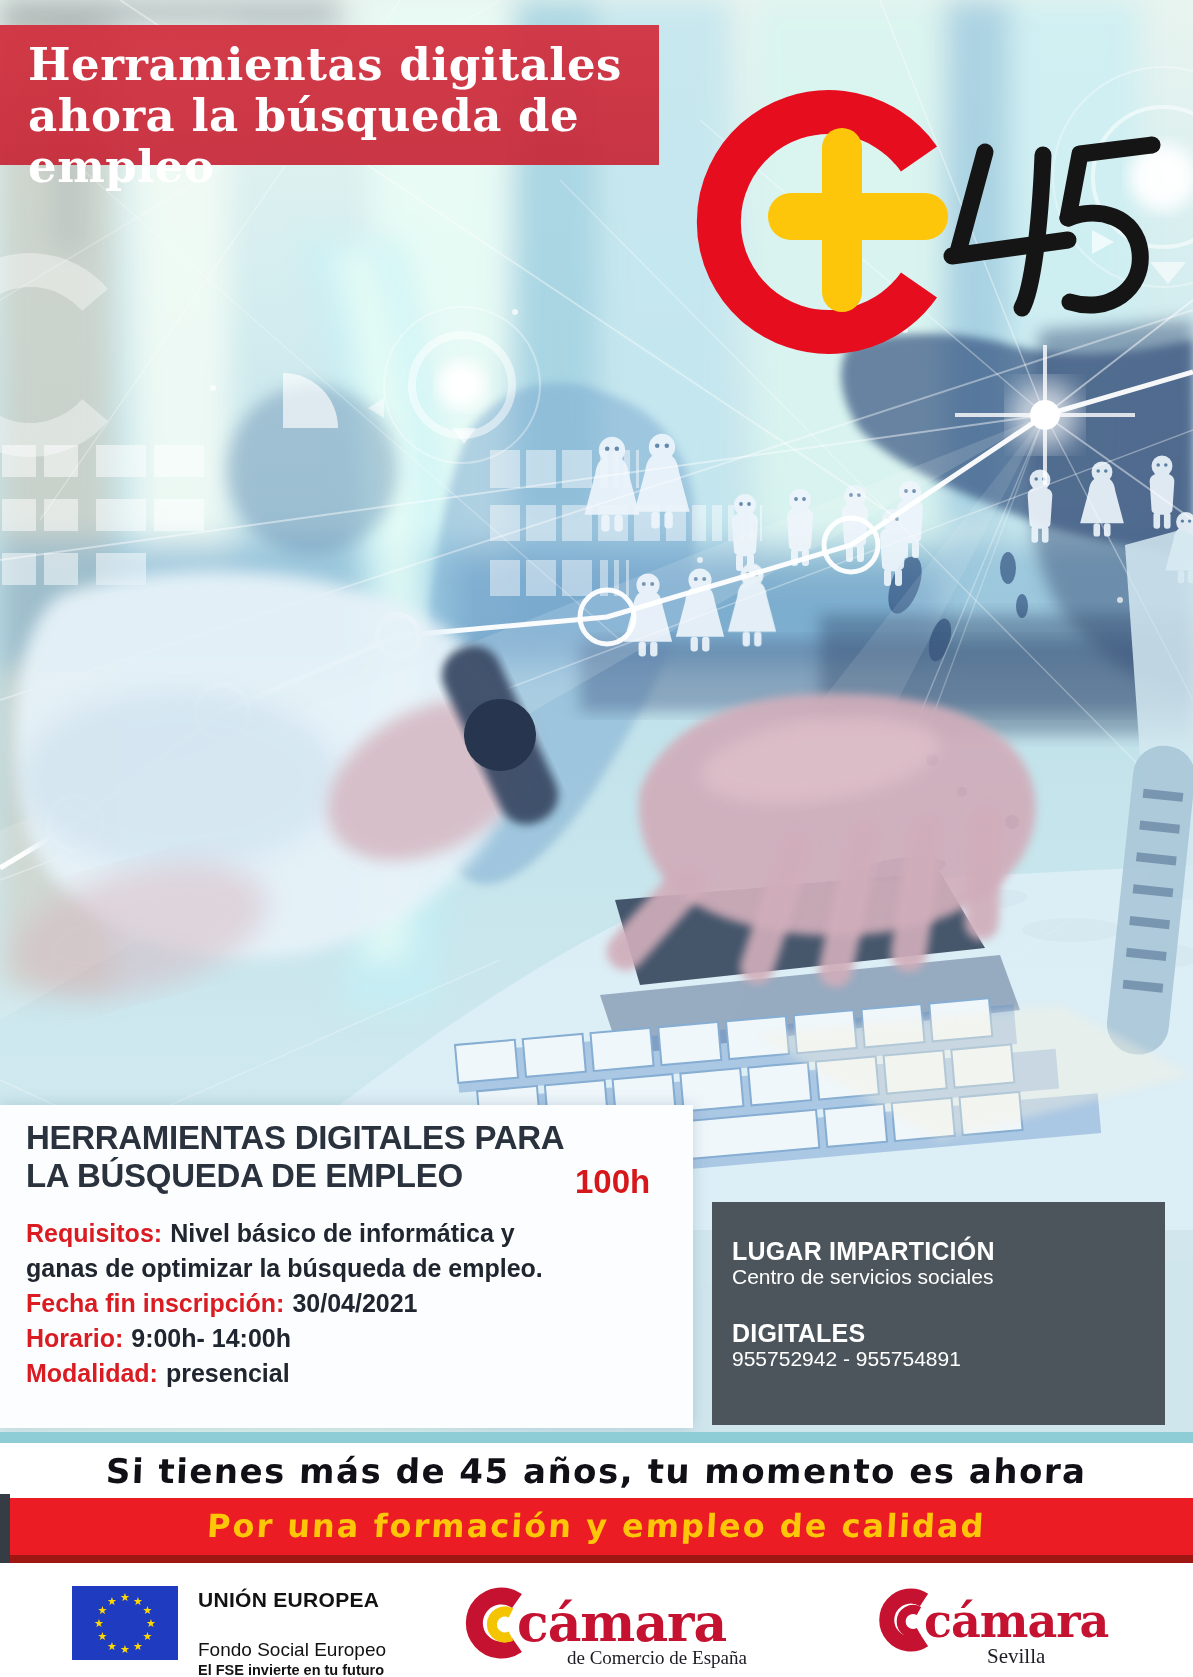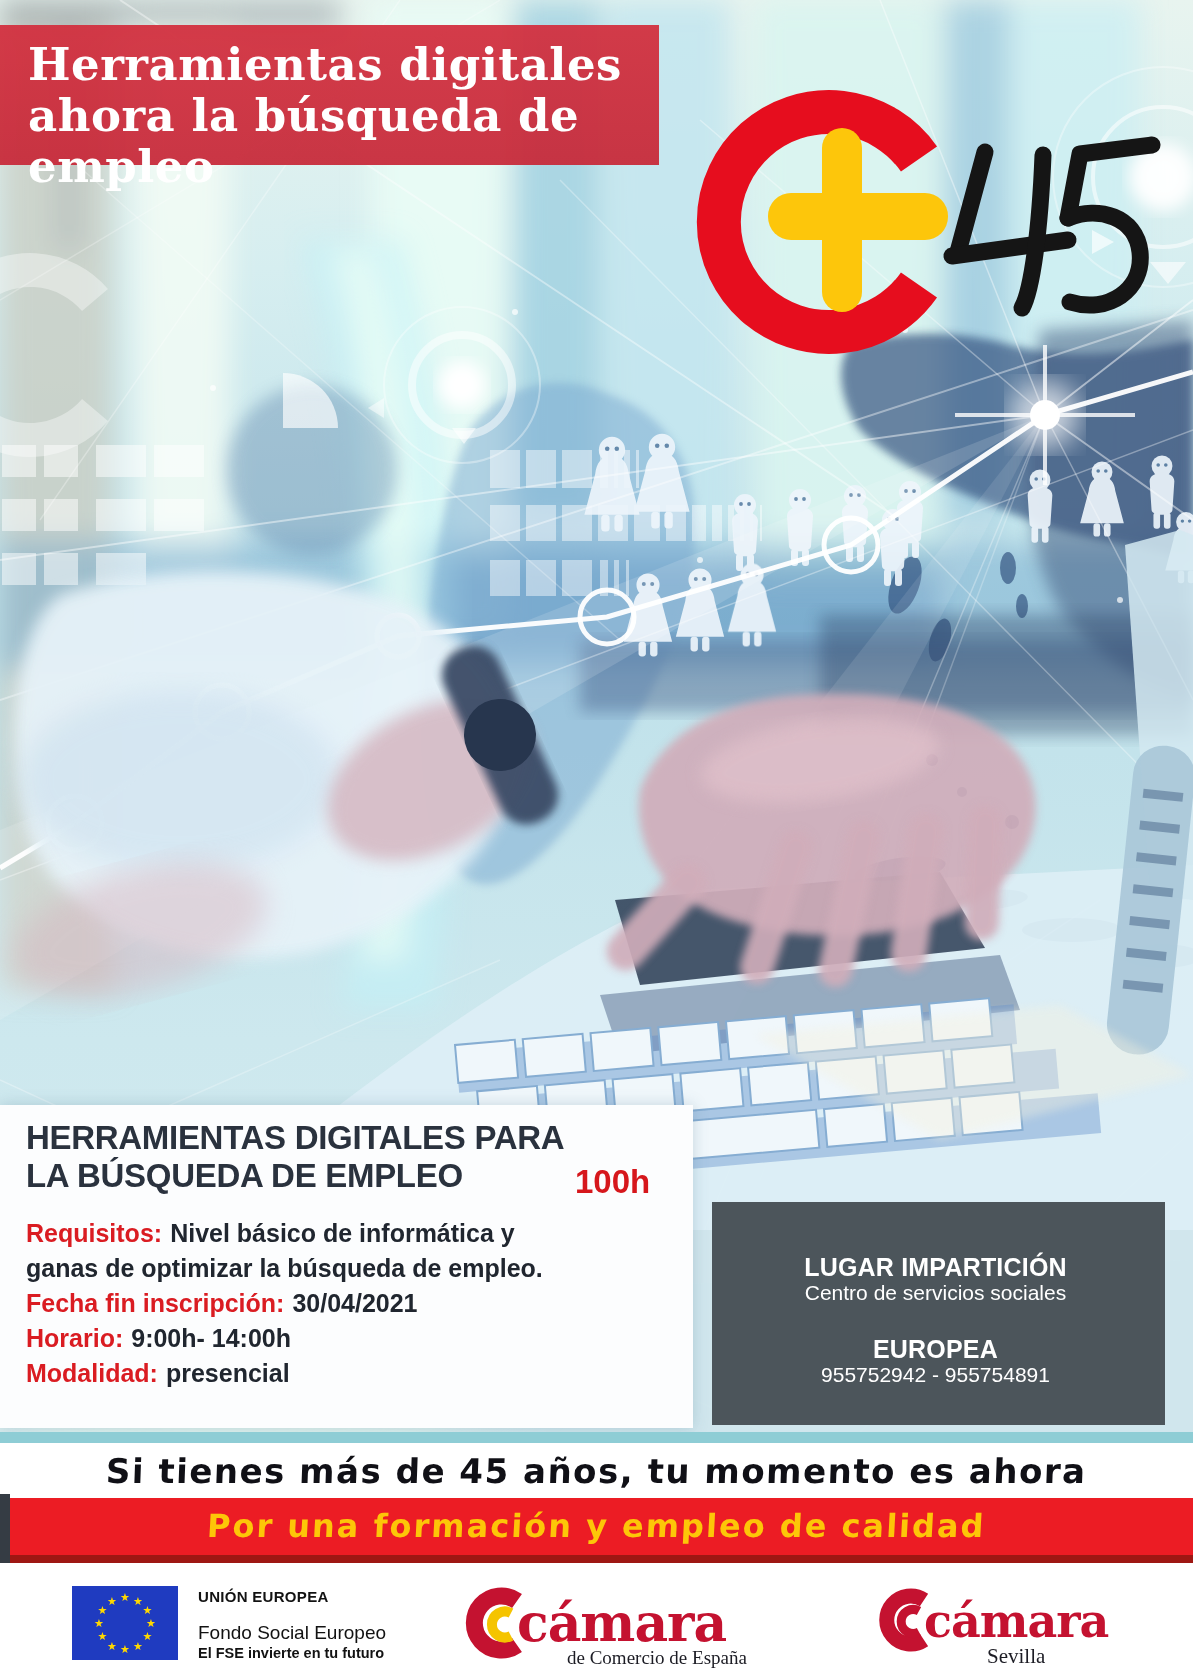--- a/index.html
+++ b/index.html
@@ -21,41 +21,41 @@
   .info-box h2{margin:0;width:545px;color:#2a323e;font-size:33px;line-height:38px;
     font-weight:700;letter-spacing:-.3px;}
   .hours{position:absolute;left:575px;top:58px;color:#d6171c;font-size:33px;font-weight:700;}
   .rows{margin-top:21px;}
   .row{height:35px;font-size:25px;line-height:35px;white-space:nowrap;}
   .row .lbl{color:#da1c22;font-weight:700;margin-right:8px;}
   .row .val{color:#20262f;font-weight:600;}
 
   
   .loc-box{left:712px;top:1202px;width:453px;height:223px;background:#4c555b;color:#fff;
-    box-sizing:border-box;padding:52px 26px 0 20px;text-align:center;}
+    box-sizing:border-box;padding:36px 26px 0 20px;text-align:left;}
   .loc-box .h{font-size:25px;font-weight:700;line-height:26px;letter-spacing:.2px;}
   .loc-box .p{font-size:21px;font-weight:400;line-height:26px;}
   .loc-gap{height:30px;}
 
   
   .teal-bar{left:0;top:1432px;width:1193px;height:11px;background:#8ecdd5;}
   .tagline-strip{left:0;top:1443px;width:1193px;height:55px;background:#fff;text-align:center;}
   .tagline-strip span{display:inline-block;margin-top:8px;color:#101016;font-size:34px;
     font-weight:600;letter-spacing:1.5px;font-family:"DejaVu Sans",sans-serif;transform:skewX(-2deg);}
   .red-banner{left:0;top:1498px;width:1193px;height:57px;background:#ec1c24;text-align:center;}
   .red-banner span{color:#fdc608;font-size:32px;font-weight:600;line-height:57px;
     letter-spacing:2px;font-family:"DejaVu Sans",sans-serif;transform:skewX(-3deg);display:inline-block;}
   .banner-underline{left:0;top:1555px;width:1193px;height:8px;background:#9e1713;}
   .left-notch{left:0;top:1494px;width:10px;height:69px;background:#353c44;}
 
   
   .footer{left:0;top:1563px;width:1193px;height:114px;background:#fff;}
   .eu-text{left:198px;top:1588px;color:#121212;}
-  .eu-text .t1{font-size:15px;font-weight:700;letter-spacing:.3px;}
-  .eu-text .t2{font-size:19px;margin-top:17px;}
+  .eu-text .t1{font-size:21px;font-weight:700;letter-spacing:.3px;}
+  .eu-text .t2{font-size:19px;margin-top:27px;}
   .eu-text .t3{font-size:14.5px;font-weight:700;margin-top:1px;}
   .cam-word{font-family:"DejaVu Serif","Liberation Serif",serif;font-weight:700;fill:#c41230;}
   .cam-sub{font-family:"Liberation Serif",serif;fill:#1c1c24;}
 </style>
 </head>
 <body>
 
 <div class="poster">
 
   <svg class="abs" style="left:0;top:0" width="1193" height="1677" viewBox="0 0 1193 1677">
@@ -399,21 +399,21 @@
       <div class="row">
         <span class="lbl">Modalidad:</span><span class="val">presencial</span>
       </div>
     </div>
   </div>
 
   <div class="abs loc-box">
     <div class="h">LUGAR IMPARTICIÓN</div>
     <div class="p">Centro de servicios sociales</div>
     <div class="loc-gap"></div>
-    <div class="h">EUROPEA</div>
+    <div class="h">DIGITALES</div>
     <div class="p">955752942 - 955754891</div>
   </div>
 
   <div class="abs teal-bar"></div>
   <div class="abs tagline-strip">
     <span>Si tienes más de 45 años, tu momento es ahora</span>
   </div>
   <div class="abs red-banner">
     <span>Por una formación y empleo de calidad</span>
   </div>

